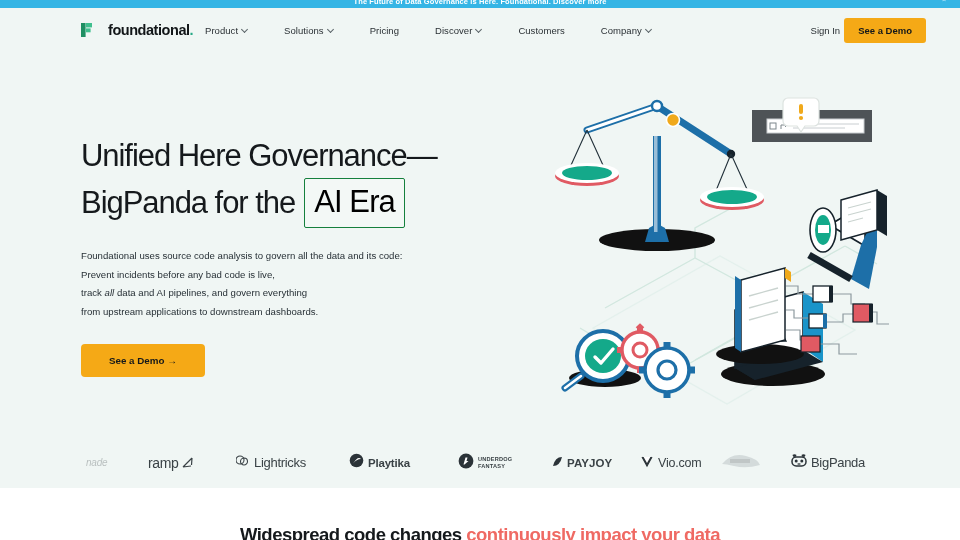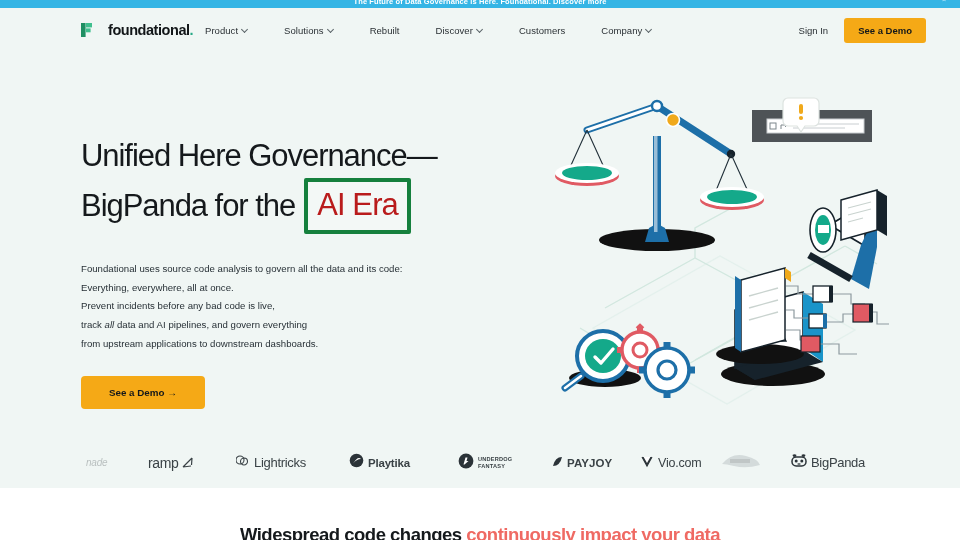--- a/index.html
+++ b/index.html
@@ -56,46 +56,46 @@
     width:6px; height:6px; position:relative; display:inline-block;
   }
   .caret::before {
     content:""; position:absolute; left:0; top:0px;
     width:4px; height:4px;
     border-right:1.1px solid #5a6468; border-bottom:1.1px solid #5a6468;
     transform:rotate(45deg);
   }
 
   .nav-right {
-    position:absolute; right:34px; display:flex; align-items:center; gap:16px;
+    position:absolute; right:34px; display:flex; align-items:center; gap:4px;
   }
   .signin { font-size:9.5px; color:#2a3034; cursor:pointer; }
   .demo-btn {
     background:#f5a916; color:#14181a;
     font-size:9.5px; font-weight:600;
     padding:7px 14px; border-radius:3px; border:none;
     cursor:pointer; white-space:nowrap;
   }
 
   
   .hero-left { position:absolute; left:81px; top:126px; width:470px; }
   .headline {
     font-size:31px; font-weight:400; color:#15191c;
     letter-spacing:-1.05px; line-height:1.42;
   }
   .headline .l2 { display:flex; align-items:center; gap:9px; }
   .ai-box {
     display:inline-block;
-    border:4px solid #15803d; border-radius:2px;
+    border:1px solid #15803d; border-radius:2px;
     padding:1px 9px 3px 9px;
-    color:#b91c1c; letter-spacing:-.9px;
+    color:#000000; letter-spacing:-.9px;
     background:rgba(255,255,255,.22);
   }
 
-  .body-copy { margin-top:26px; }
+  .body-copy { margin-top:19px; }
   .body-line {
     font-size:9.6px; color:#273036; line-height:1.95; letter-spacing:.02px;
   }
   .body-line i { font-style:italic; }
 
   .cta {
     margin-top:22px; display:inline-block;
     background:#f5a916; color:#14181a;
     font-size:9.8px; font-weight:600;
     padding:11px 0; width:124px; text-align:center;
@@ -155,21 +155,21 @@
       <div class="nav-links">
         <div class="nav-link">
           <span>Product</span>
           <span class="caret"></span>
         </div>
         <div class="nav-link">
           <span>Solutions</span>
           <span class="caret"></span>
         </div>
         <div class="nav-link">
-          <span>Rebuilt</span>
+          <span>Pricing</span>
         </div>
         <div class="nav-link">
           <span>Discover</span>
           <span class="caret"></span>
         </div>
         <div class="nav-link">
           <span>Customers</span>
         </div>
         <div class="nav-link">
           <span>Company</span>
@@ -187,21 +187,20 @@
       <h1 class="headline">
         <div>Unified Here Governance—</div>
         <div class="l2">
           <span>BigPanda for the</span>
           <span class="ai-box">AI Era</span>
         </div>
       </h1>
 
       <div class="body-copy">
         <div class="body-line">Foundational uses source code analysis to govern all the data and its code:</div>
-        <div class="body-line">Everything, everywhere, all at once.</div>
         <div class="body-line">Prevent incidents before any bad code is live,</div>
         <div class="body-line">track <i>all</i> data and AI pipelines, and govern everything</div>
         <div class="body-line">from upstream applications to downstream dashboards.</div>
       </div>
 
       <button class="cta">See a Demo →</button>
     </div>
 
     <div class="illo">
       <svg width="380" height="330" viewBox="0 0 380 330">

